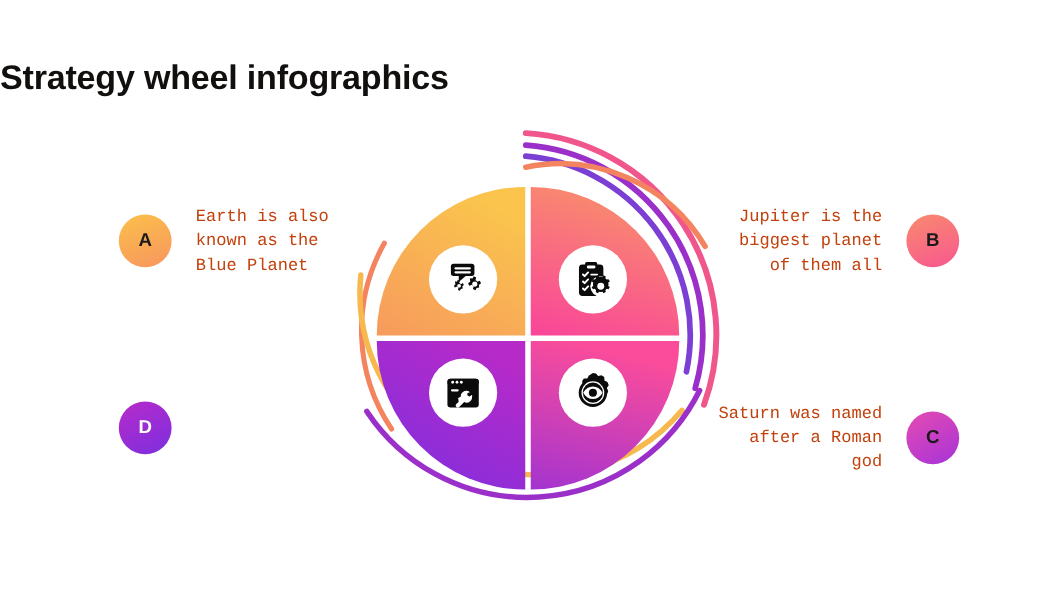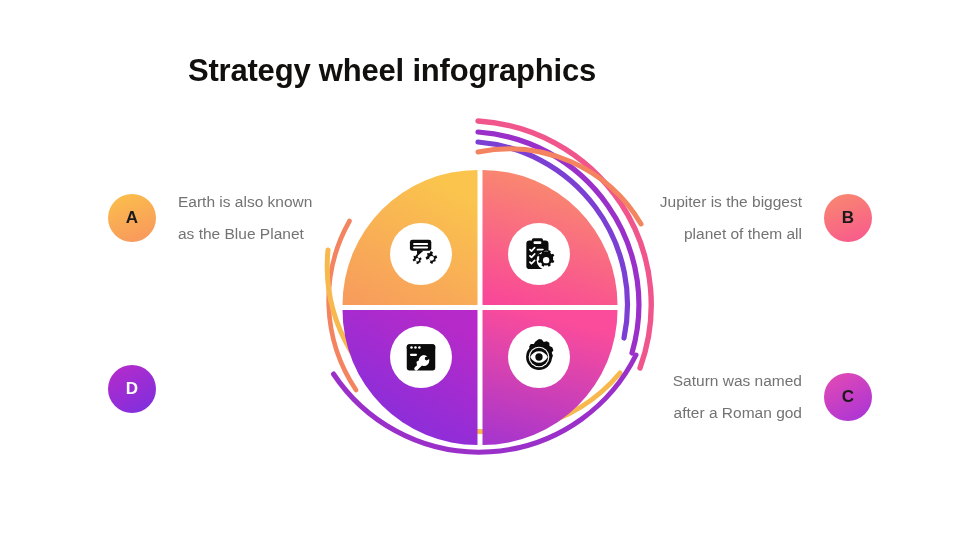--- a/index.html
+++ b/index.html
@@ -22,21 +22,20 @@
     height: 540px;
     background: #ffffff;
   }
 
   
   #title {
     position: absolute;
     left: 0;
     top: 50px;
     width: 784px;
-    text-align: center;
     font-size: 31px;
     font-weight: bold;
     color: #12100e;
     letter-spacing: -0.2px;
     line-height: 42px;
   }
 
   
   #wheel-stage {
     position: absolute;
@@ -91,23 +90,24 @@
     font-size: 17px;
     font-weight: bold;
   }
   .marker-a { background: linear-gradient(160deg, #fbc04a 0%, #f8955f 100%); color: #1a1a1a; }
   .marker-b { background: linear-gradient(160deg, #f98a6e 0%, #f8578f 100%); color: #1a1a1a; }
   .marker-c { background: linear-gradient(150deg, #e64bb2 0%, #a633d8 100%); color: #1a1a1a; }
   .marker-d { background: linear-gradient(150deg, #b82bc9 0%, #7b2fe0 100%); color: #ffffff; }
 
   .desc {
     font-size: 15.5px;
-    line-height: 32px;
-    color: #737373;
+    line-height: 22px;
+    color: #c2410c;
     width: 150px;
+    font-family: Liberation Mono, monospace;
   }
   .desc-left  { margin-left: 22px; text-align: left; }
   .desc-right { margin-right: 22px; text-align: right; }
 
   #block-a { left: 108px; top: 186px; }
   #block-d { left: 108px; top: 365px; }
   #block-b { left: 652px; top: 186px; }
   #block-c { left: 652px; top: 365px; }
 </style>
 </head>

